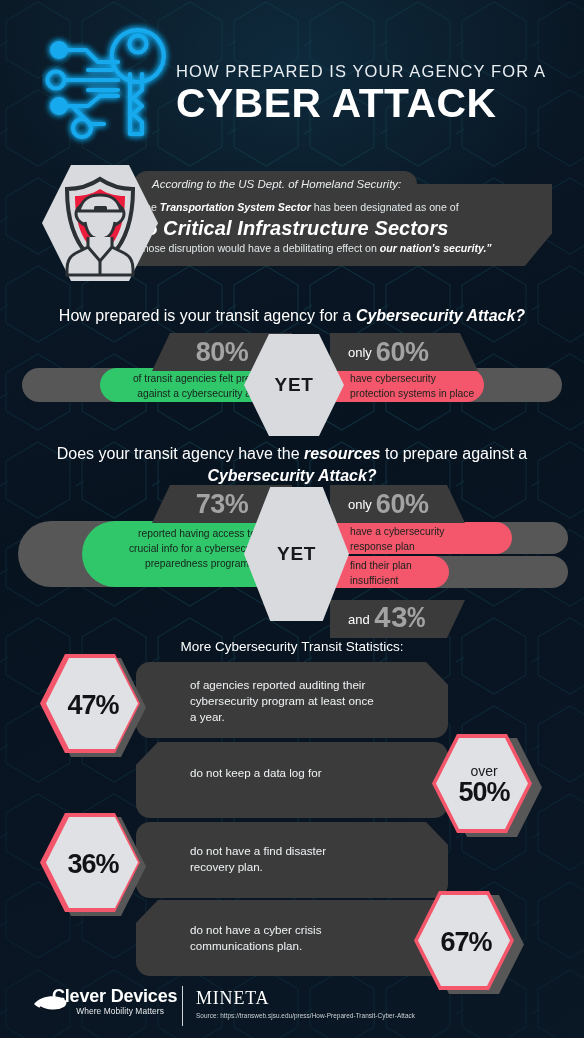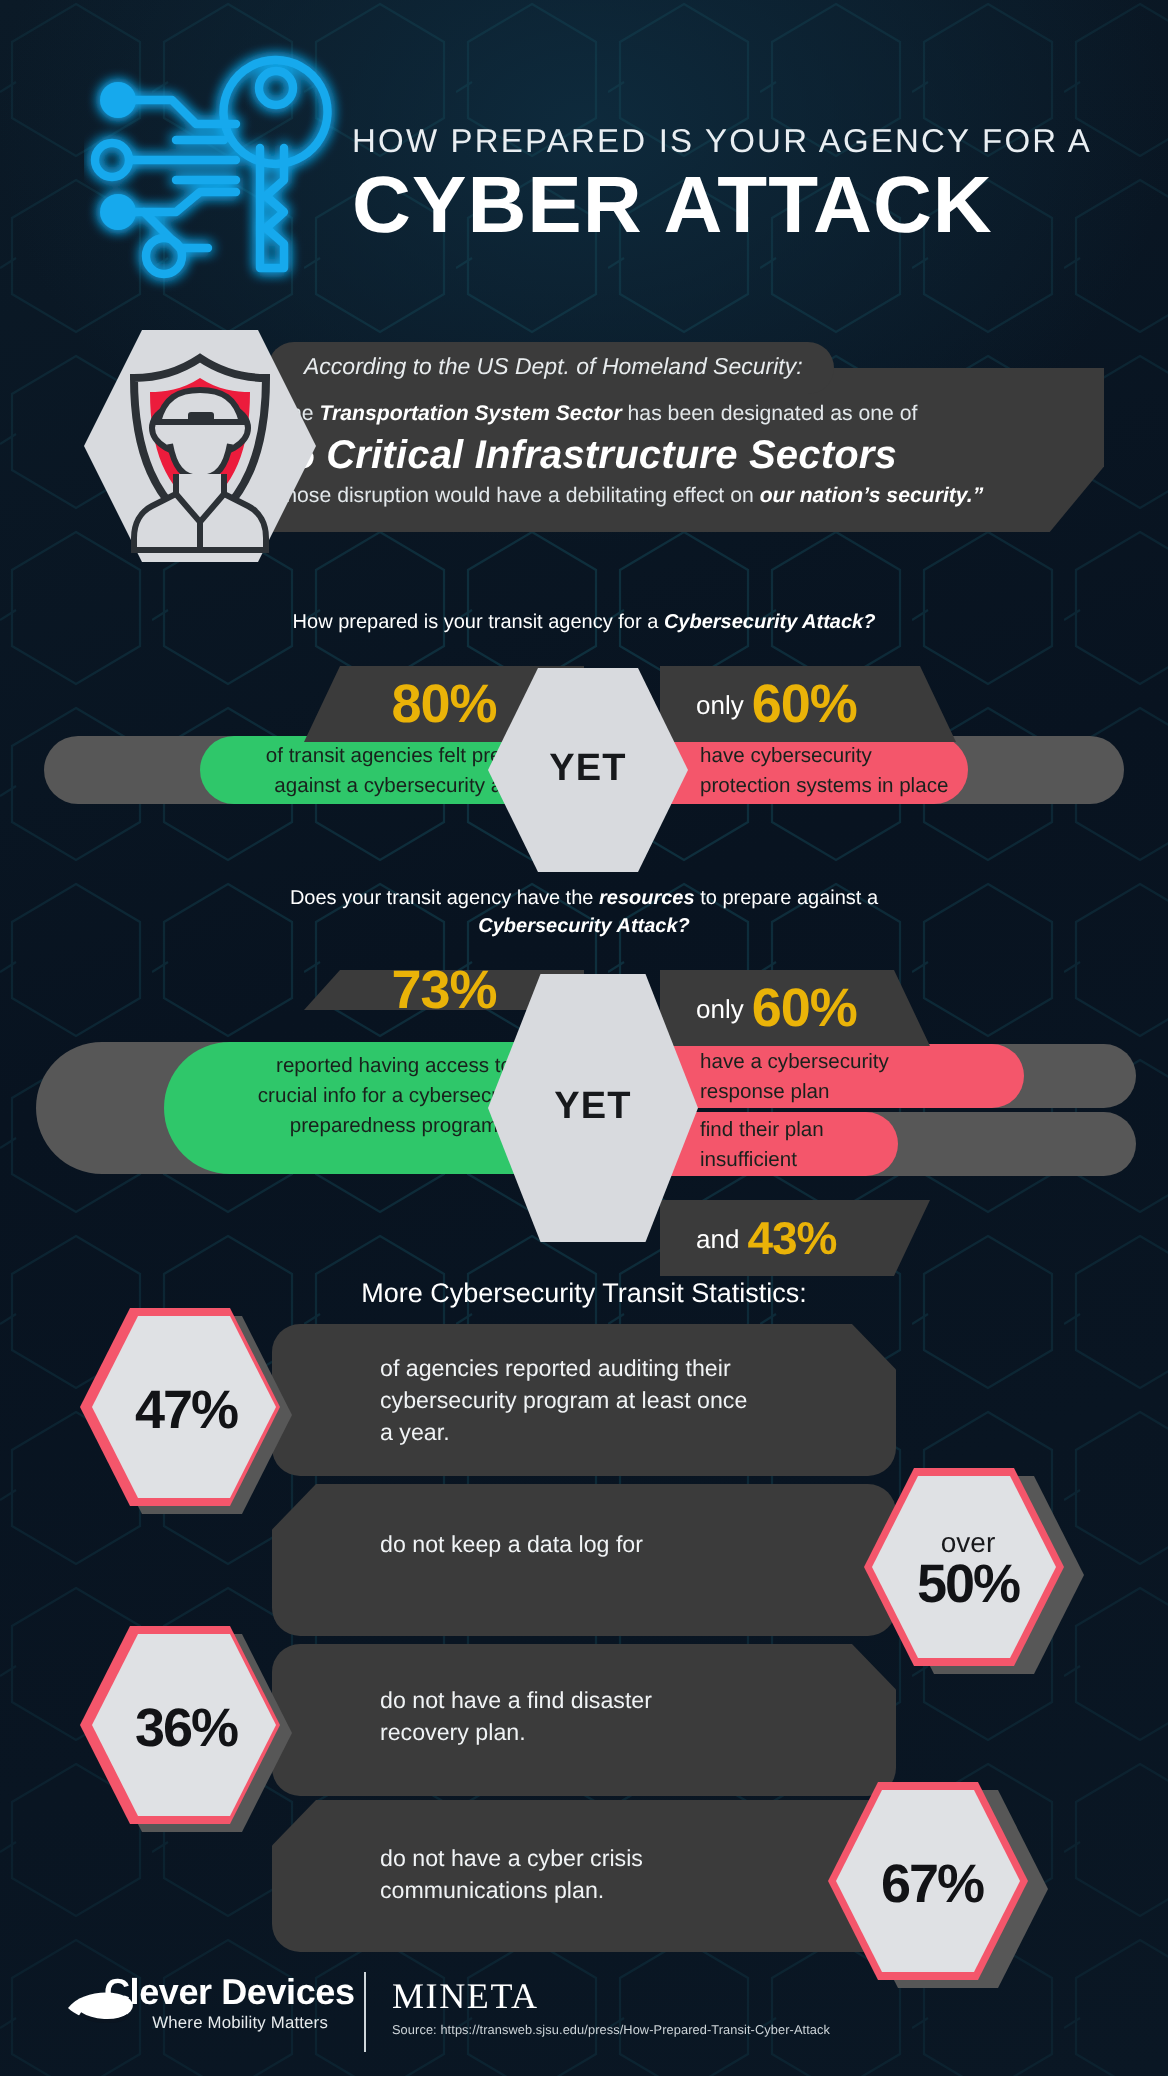--- a/index.html
+++ b/index.html
@@ -65,21 +65,21 @@
     color: #ffffff; font-size: 20px; font-weight: 800; font-style: italic;
     letter-spacing: .1px; line-height: 1.2; margin: 1px 0 2px;
   }
   .dhs-l3 { color: #e3e8eb; font-size: 10.6px; line-height: 1.3; }
   .dhs-l3 b { font-style: italic; font-weight: 700; color: #ffffff; }
   .officer { position: absolute; left: 42px; top: 2px; width: 116px; height: 116px; }
 
   
   .qhead {
     position: absolute; width: 584px; text-align: center;
-    color: #ffffff; font-size: 10px; line-height: 1.35;
+    color: #ffffff; font-size: 16px; line-height: 1.35;
   }
   .qhead b { font-weight: 800; font-style: italic; }
 
   
   .yet-hex {
     position: absolute;
     background: #d8dade;
     clip-path: polygon(25% 0, 75% 0, 100% 50%, 75% 100%, 25% 100%, 0 50%);
     display: flex; align-items: center; justify-content: center;
     z-index: 6;
@@ -92,21 +92,21 @@
   .pill-red   { background: #f4566b; z-index: 2; }
   .pill-text {
     position: absolute; z-index: 4; color: #19211c;
     font-size: 10.3px; line-height: 1.45;
   }
 
   .stat-cap {
     position: absolute; background: #3b3b3b; z-index: 3;
     display: flex; align-items: center;
   }
-  .cap-num { color: #eab308; font-weight: 800; letter-spacing: -.5px; }
+  .cap-num { color: #a3a3a3; font-weight: 800; letter-spacing: -.5px; }
   .cap-pre { color: #ffffff; font-weight: 400; }
 
   
   .stats-head {
     position: absolute; width: 584px; text-align: center;
     color: #ffffff; font-size: 13.5px;
   }
   .srow { position: absolute; }
   .sbar {
     position: absolute; background: #3b3b3b; height: 76px;
@@ -244,32 +244,32 @@
       <span class="yet-label">YET</span>
     </div>
   </div>
 
   <div>
     <div class="qhead" style="top:443px;">
       <span>Does your transit agency have the </span><b>resources</b><span> to prepare against a</span><br>
       <b>Cybersecurity Attack?</b>
     </div>
 
-    <div class="stat-cap" style="left:152px; top:485px; width:140px; height:20px; clip-path:polygon(18px 0,100% 0,100% 100%,0 100%); justify-content:center;">
+    <div class="stat-cap" style="left:152px; top:485px; width:140px; height:38px; clip-path:polygon(18px 0,100% 0,100% 100%,0 100%); justify-content:center;">
       <span class="cap-num" style="font-size:27px;">73%</span>
     </div>
 
     <div class="stat-cap" style="left:330px; top:485px; width:135px; height:38px; clip-path:polygon(0 0,calc(100% - 18px) 0,100% 100%,0 100%); justify-content:flex-start; padding-left:18px;">
       <span class="cap-pre" style="font-size:13px;">only</span>
       <span class="cap-num" style="font-size:27px; margin-left:4px;">60%</span>
     </div>
 
     <div class="stat-cap" style="left:330px; top:600px; width:135px; height:38px; clip-path:polygon(0 0,100% 0,calc(100% - 18px) 100%,0 100%); justify-content:flex-start; padding-left:18px;">
       <span class="cap-pre" style="font-size:13px;">and</span>
-      <span class="cap-num" style="font-size:23px; margin-left:4px;">43%</span>
+      <span class="cap-num" style="font-size:29px; margin-left:4px;font-family:Liberation Mono, monospace;">43%</span>
     </div>
 
     <div class="pill pill-track" style="left:18px; top:521px; width:290px; height:66px;"></div>
     <div class="pill pill-green" style="left:82px; top:521px; width:226px; height:66px;"></div>
 
     <div class="pill pill-track" style="left:282px; top:522px; width:286px; height:32px;"></div>
     <div class="pill pill-red" style="left:284px; top:522px; width:228px; height:32px;"></div>
 
     <div class="pill pill-track" style="left:282px; top:556px; width:286px; height:32px;"></div>
     <div class="pill pill-red" style="left:284px; top:556px; width:165px; height:32px;"></div>

